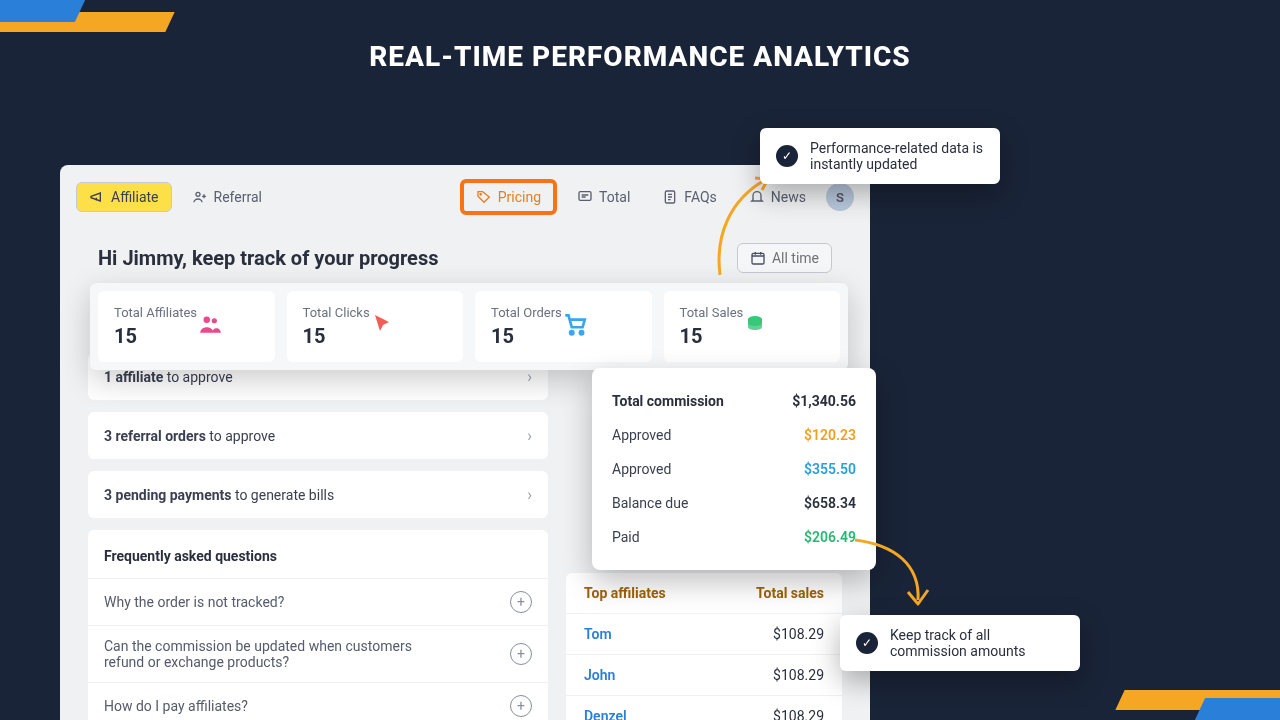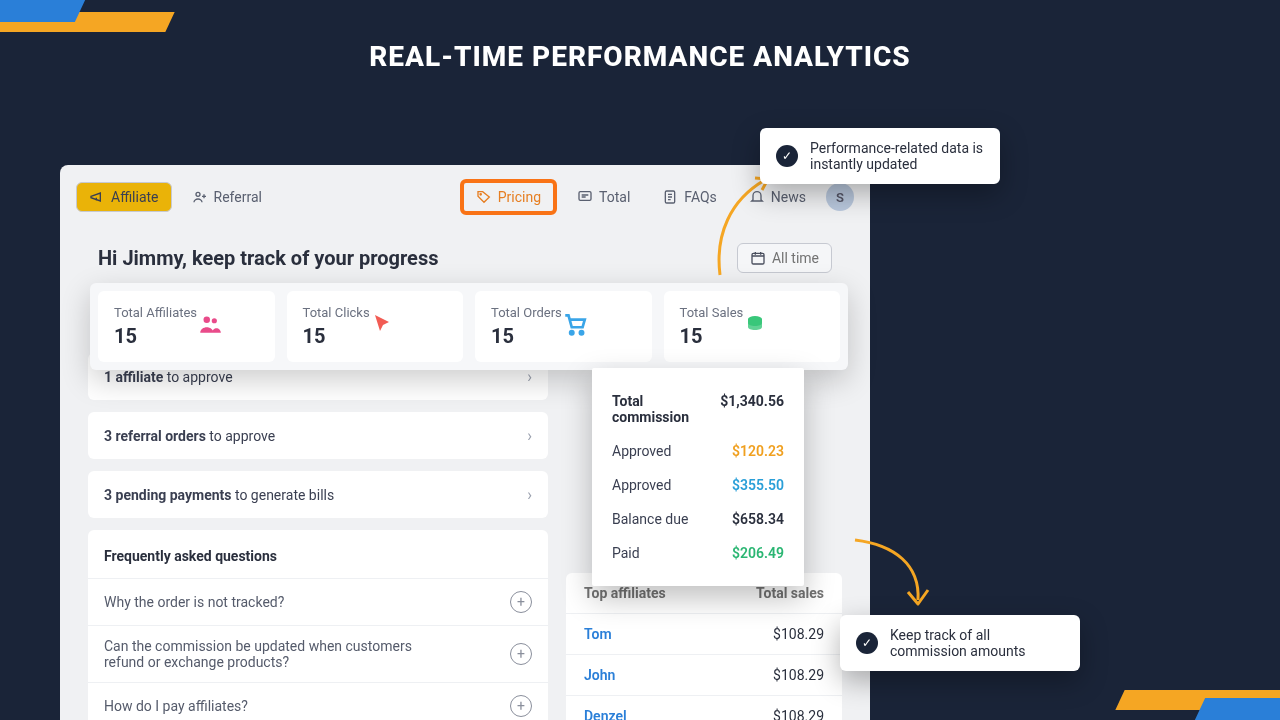--- a/index.html
+++ b/index.html
@@ -65,21 +65,21 @@
     gap: 8px;
   }
   .pill {
     display: inline-flex; align-items: center; gap: 6px;
     padding: 6px 12px;
     border-radius: 6px;
     font-size: 14px;
     color: #3a3f51;
     cursor: pointer;
   }
-  .pill.boxed { border: 1px solid #c6c9d1; background: #eab308; }
+  .pill.boxed { border: 1px solid #c6c9d1; background: #fde047; }
   .pill.ghost { color: #5a6070; }
   .pill.pricing { border: 4px solid #f97316; color: #e67e22; }
   .spacer { flex: 1; }
   .avatar-s {
     width: 28px; height: 28px; border-radius: 50%;
     background: #b9c8dd; color: #556;
     display: flex; align-items: center; justify-content: center;
     font-size: 13px; font-weight: 600;
   }
   .icon { width: 16px; height: 16px; display: inline-block; }
@@ -137,42 +137,42 @@
     border-top: 1px solid #eef0f3;
   }
   .plus-circ {
     width: 22px; height: 22px; border: 1.5px solid #8a8f9c; border-radius: 50%;
     display: flex; align-items: center; justify-content: center;
     color: #8a8f9c; font-size: 14px; line-height: 1;
   }
   .commission-card {
     position: absolute;
     left: 592px; top: 368px;
-    width: 212px;
-    background: #fff; border-radius: 2px;
+    width: 284px;
+    background: #fff; border-radius: 8px;
     padding: 16px 20px;
     box-shadow: 0 12px 30px rgba(0,0,0,.25);
     z-index: 6;
   }
   .crow { display: flex; justify-content: space-between; padding: 9px 0; font-size: 14px; }
   .crow.total { font-weight: 700; color: #2a2f3d; }
   .crow .lab { color: #3a3f51; }
   .v-pending { color: #f0a020; font-weight: 600; }
   .v-approved { color: #2a9fd8; font-weight: 600; }
   .v-balance { color: #2a2f3d; font-weight: 600; }
   .v-paid { color: #2bb673; font-weight: 600; }
   .topaff {
     background: #fff; border-radius: 6px;
     margin-top: 220px;
   }
   .topaff-head, .topaff-row {
     display: flex; justify-content: space-between;
     padding: 12px 18px; font-size: 14px;
   }
-  .topaff-head { font-weight: 700; color: #737373; }
+  .topaff-head { font-weight: 700; color: #a16207; }
   .topaff-row { border-top: 1px solid #eef0f3; }
   .topaff-row .name { color: #2a7fd8; font-weight: 600; }
   .topaff-row .val { color: #2a2f3d; }
   .callout {
     position: absolute;
     background: #fff; border-radius: 6px;
     padding: 12px 16px;
     display: flex; align-items: center; gap: 12px;
     box-shadow: 0 10px 28px rgba(0,0,0,.3);
     font-size: 14px; color: #2a2f3d;

